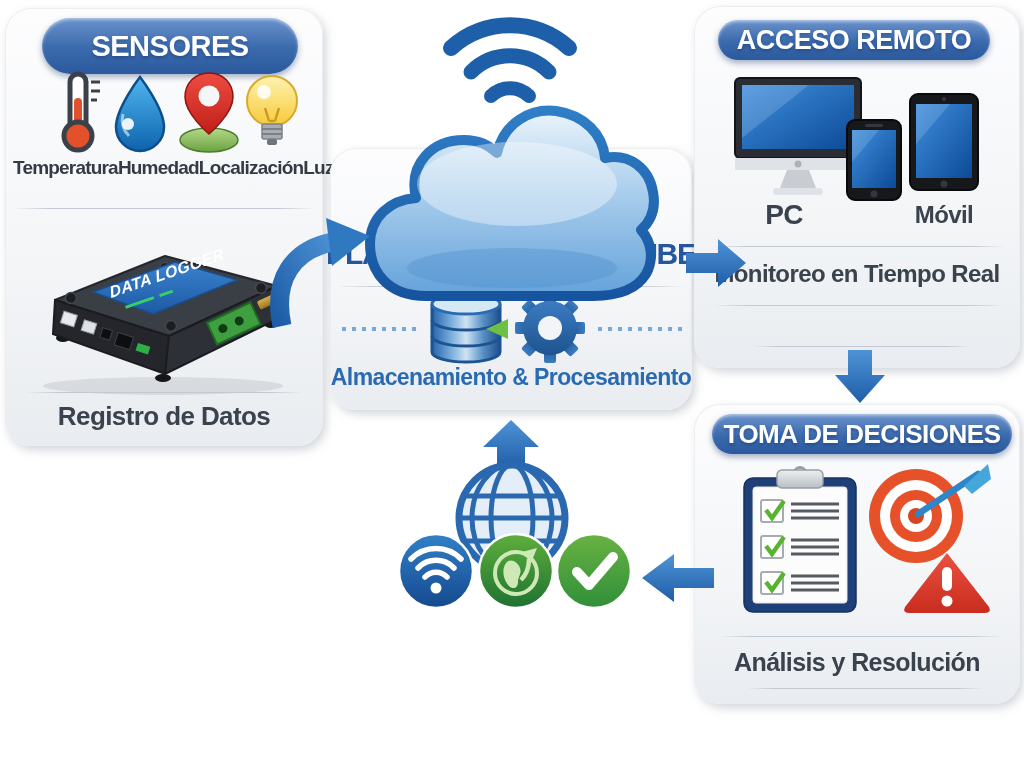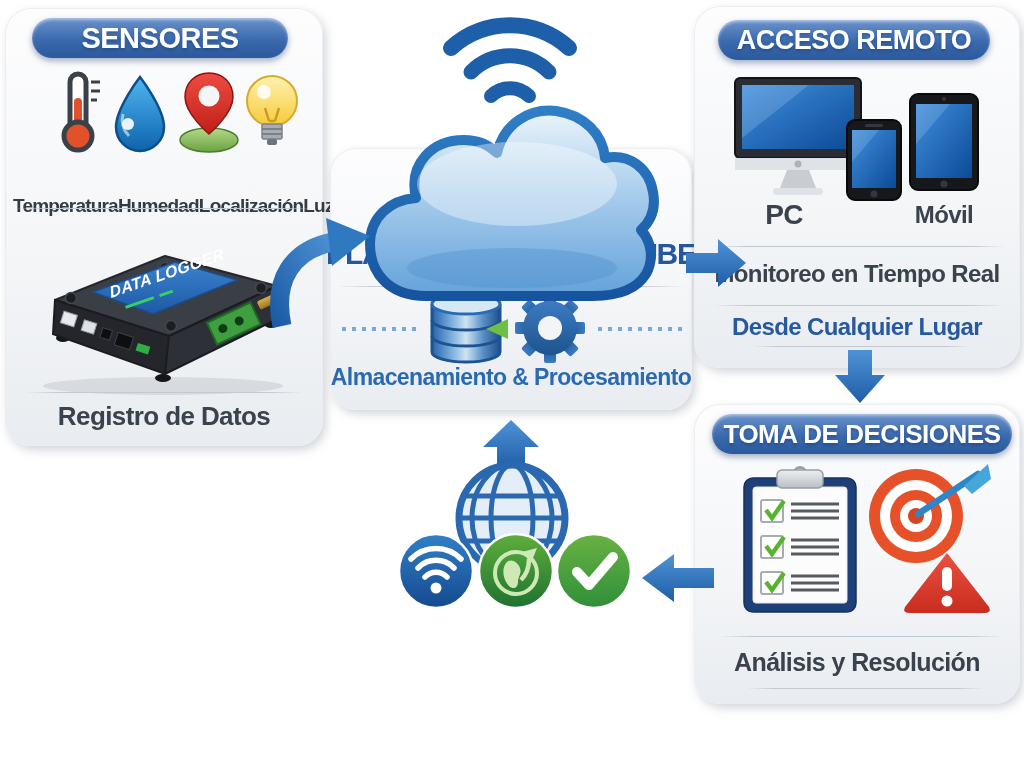--- a/index.html
+++ b/index.html
@@ -17,30 +17,30 @@
   .cap{position:absolute;display:flex;align-items:center;justify-content:center;
        font-weight:bold;letter-spacing:-.6px;white-space:nowrap;}
   .t-dark{color:#3a424e;}
   .t-blue{color:#27599f;}
   .t-blue2{color:#2a6ab2;}
   .hline{position:absolute;height:1px;
          background:linear-gradient(90deg,rgba(190,197,207,0),#c3c9d2 12%,#c3c9d2 88%,rgba(190,197,207,0));}
   .dotline{position:absolute;height:4px;
            background:repeating-linear-gradient(90deg,#76a9da 0 4px,transparent 4px 10px);}
   .labels-row{position:absolute;display:flex;justify-content:space-between;align-items:center;
-              font-weight:bold;letter-spacing:-.8px;color:#343b45;margin-top:38px;}
+              font-weight:bold;letter-spacing:-.8px;color:#343b45;}
   svg{display:block;}
 </style>
 </head>
 <body>
 
 <div class="stage">
 
   <div class="panel" style="left:5px;top:8px;width:318px;height:438px;">
-    <div class="pill" style="left:27px;top:10px;width:256px;height:40px;font-size:29px;">
+    <div class="pill" style="left:37px;top:10px;width:256px;height:56px;font-size:29px;">
       <span>SENSORES</span>
     </div>
 
     <svg class="abs" style="left:48px;top:62px;" width="50" height="84" viewBox="0 0 50 84">
       <rect x="17" y="4" width="16" height="58" rx="8" fill="#ffffff" stroke="#3a4148" stroke-width="5"></rect>
       <rect x="21" y="28" width="8" height="34" rx="4" fill="#e2512b"></rect>
       <circle cx="25" cy="66" r="14" fill="#e2512b" stroke="#3a4148" stroke-width="5"></circle>
       <line x1="38" y1="12" x2="47" y2="12" stroke="#3a4148" stroke-width="3"></line>
       <line x1="38" y1="21" x2="47" y2="21" stroke="#3a4148" stroke-width="3"></line>
       <line x1="38" y1="30" x2="44" y2="30" stroke="#3a4148" stroke-width="3"></line>
@@ -288,21 +288,20 @@
       <rect x="20" y="6" width="18" height="3" rx="1.5" fill="#34373d"></rect>
       <circle cx="29" cy="76" r="3.5" fill="#34373d"></circle>
     </svg>
 
     <div class="cap t-dark" style="left:60px;top:194px;width:60px;height:30px;font-size:28px;">PC</div>
     <div class="cap t-dark" style="left:210px;top:194px;width:80px;height:30px;font-size:24px;">Móvil</div>
 
     <div class="hline" style="left:18px;right:14px;top:240px;"></div>
     <div class="cap t-dark" style="left:0;right:0;top:252px;height:32px;font-size:24px;">Monitoreo en Tiempo Real</div>
     <div class="hline" style="left:18px;right:14px;top:299px;"></div>
-    <div class="cap t-blue" style="left:0;right:0;top:306px;height:30px;font-size:24px;">Desde Cualquier Lugar</div>
     <div class="hline" style="left:58px;right:48px;top:340px;"></div>
   </div>
 
   <svg class="abs" style="left:833px;top:350px;z-index:5;" width="54" height="54" viewBox="0 0 54 54">
     <defs>
       <linearGradient id="adg" x1="0" y1="0" x2="0" y2="1">
         <stop offset="0" stop-color="#4f93d6"></stop>
           <stop offset="1" stop-color="#1e5da8"></stop>
       </linearGradient>
     </defs>

